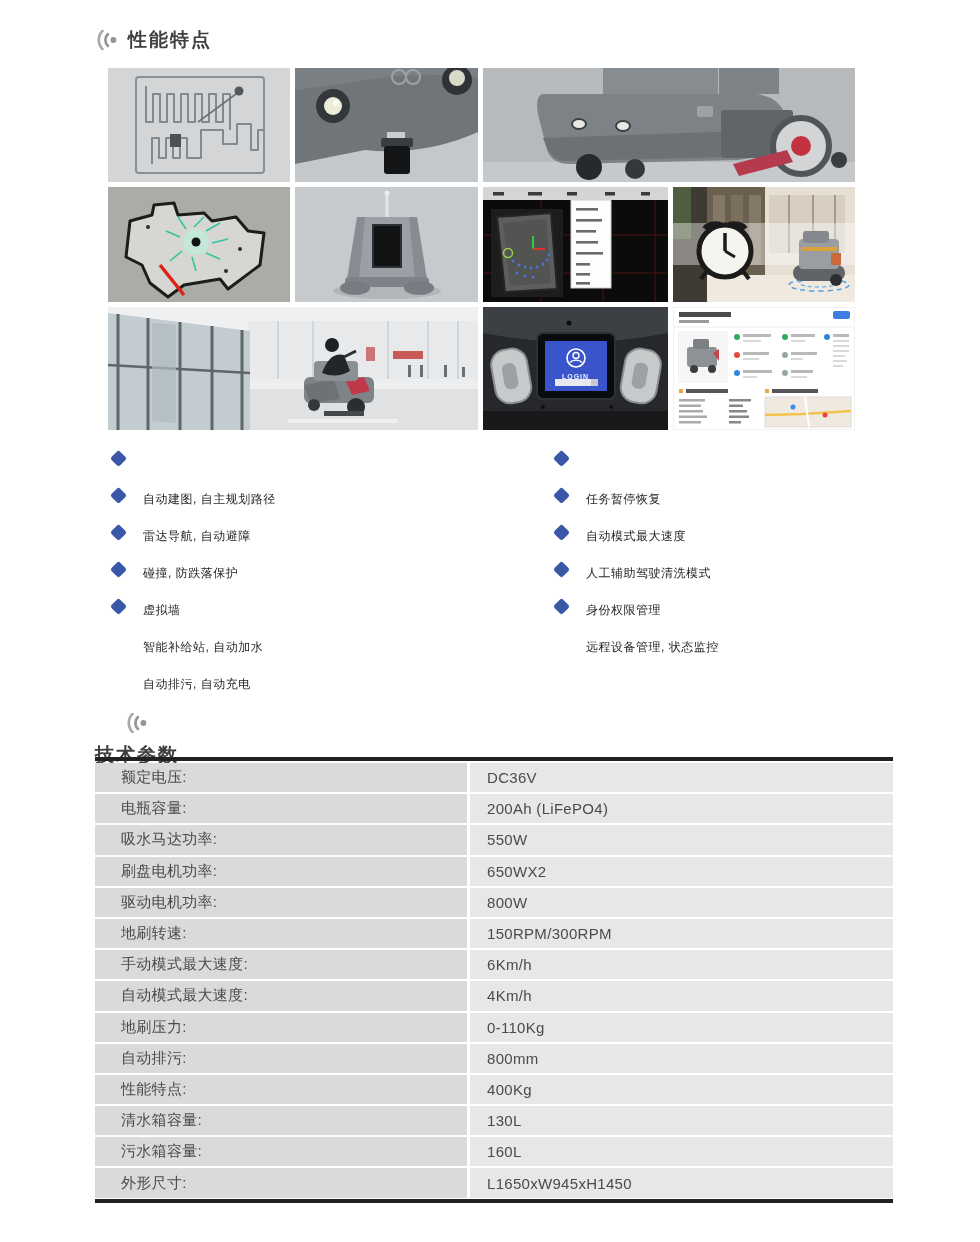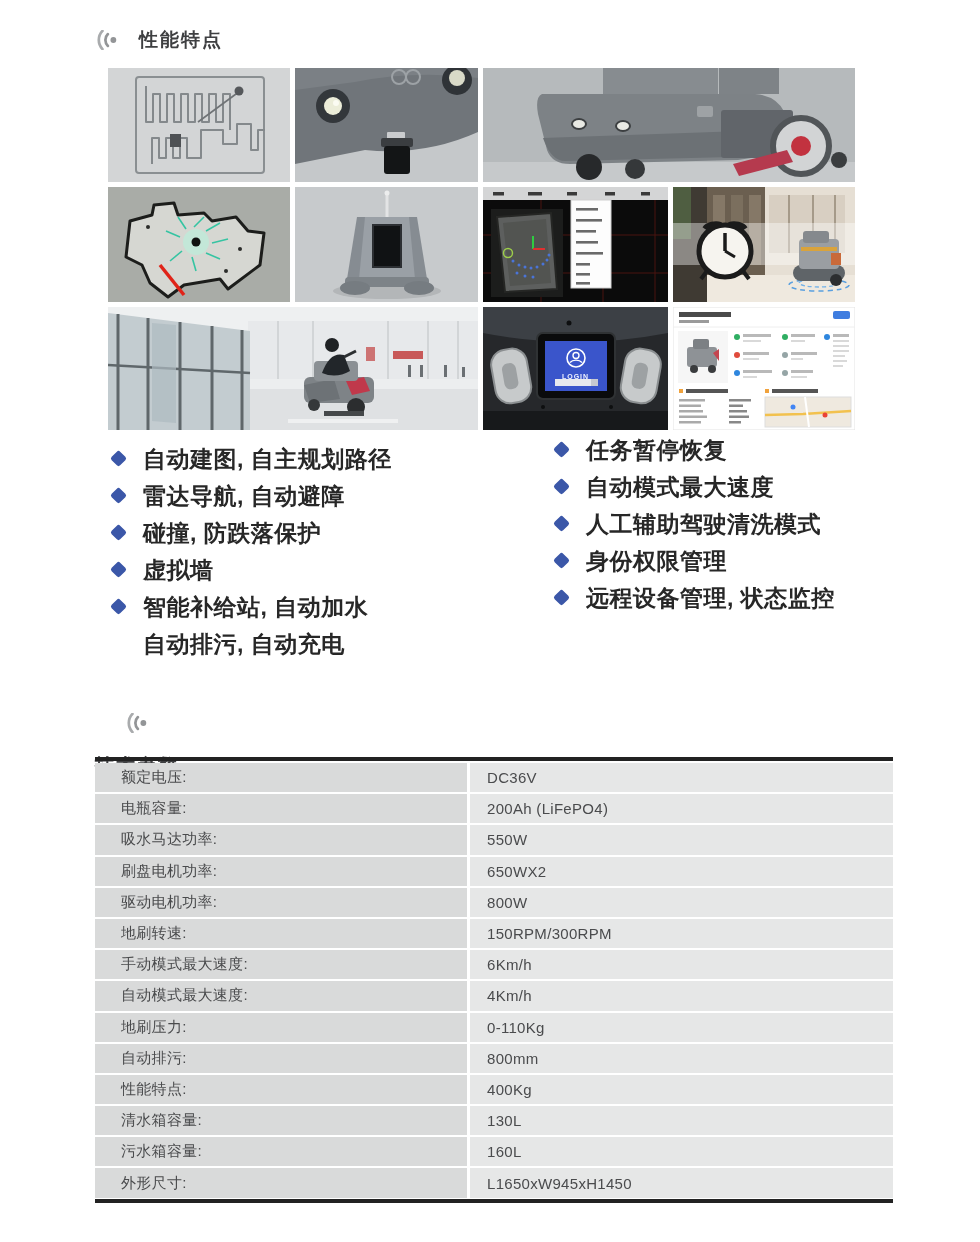--- a/index.html
+++ b/index.html
@@ -1,21 +1,21 @@
 <!DOCTYPE html>
 <html><head>
 <meta charset="utf-8">
 <style>
   * { margin:0; padding:0; box-sizing:border-box; }
   html,body { background:#ffffff; }
   body { font-family:"Liberation Sans","DejaVu Sans",sans-serif; }
   .page { position:relative; width:980px; height:1242px; background:#ffffff; overflow:hidden; }
 
   
-  .sec-header { position:absolute; display:flex; align-items:center; gap:20px; }
+  .sec-header { position:absolute; display:flex; align-items:center; gap:9px; }
   .sec-header .title { font-size:19px; font-weight:700; color:#3e3f41; letter-spacing:2px; }
   .sec-header.feat { left:95px; top:27px; }
   .sec-header.spec { left:95px; top:713px;flex-direction:column; }
 
   
   .gallery {
     position:absolute; left:108px; top:68px; width:747px;
     display:grid;
     grid-template-columns:182px 183px 185px 182px;
     grid-template-rows:114px 115px 123px;
@@ -26,28 +26,28 @@
   .t-wide2 { grid-column:3 / span 2; }
   .t-wide1 { grid-column:1 / span 2; }
   .login-label {
     position:absolute; left:0; right:0; top:66px; text-align:center;
     color:#eef1ff; font-size:7px; letter-spacing:1px; font-weight:700;
   }
 
   
   .features-col { position:absolute; list-style:none; }
   .features-col.left { left:112px; top:449px; }
-  .features-col.right { left:555px; top:440px; }
+  .features-col.right { left:555px; top:449px; }
   .features-col li { display:flex; align-items:flex-start; height:20px; margin-bottom:17px; }
   .diamond {
     width:13px; height:13px; background:#3B57A8; border-radius:2.5px;
     transform:rotate(45deg) scale(.92); margin:3px 18px 0 0; flex:none;
   }
   li.no-bullet .diamond { visibility:hidden; }
-  .feat-text { font-size:23px; color:#272727; font-weight:700; letter-spacing:.5px; line-height:20px; white-space:nowrap; }
+  .feat-text { font-size:12px; color:#272727; font-weight:400; letter-spacing:.5px; line-height:20px; white-space:nowrap;margin-top:40px; }
 
   
   .spec-table { position:absolute; left:95px; top:757px; width:798px; }
   .spec-table .bar { height:4px; background:#222222; }
   .spec-row { display:flex; height:29.2px; margin-top:2px; }
   .spec-row:first-of-type { margin-top:1px; }
   .cell-label {
     width:372px; background:#D9DADA; display:flex; align-items:center;
     padding-left:26px; margin-right:3px; flex:none;
   }

